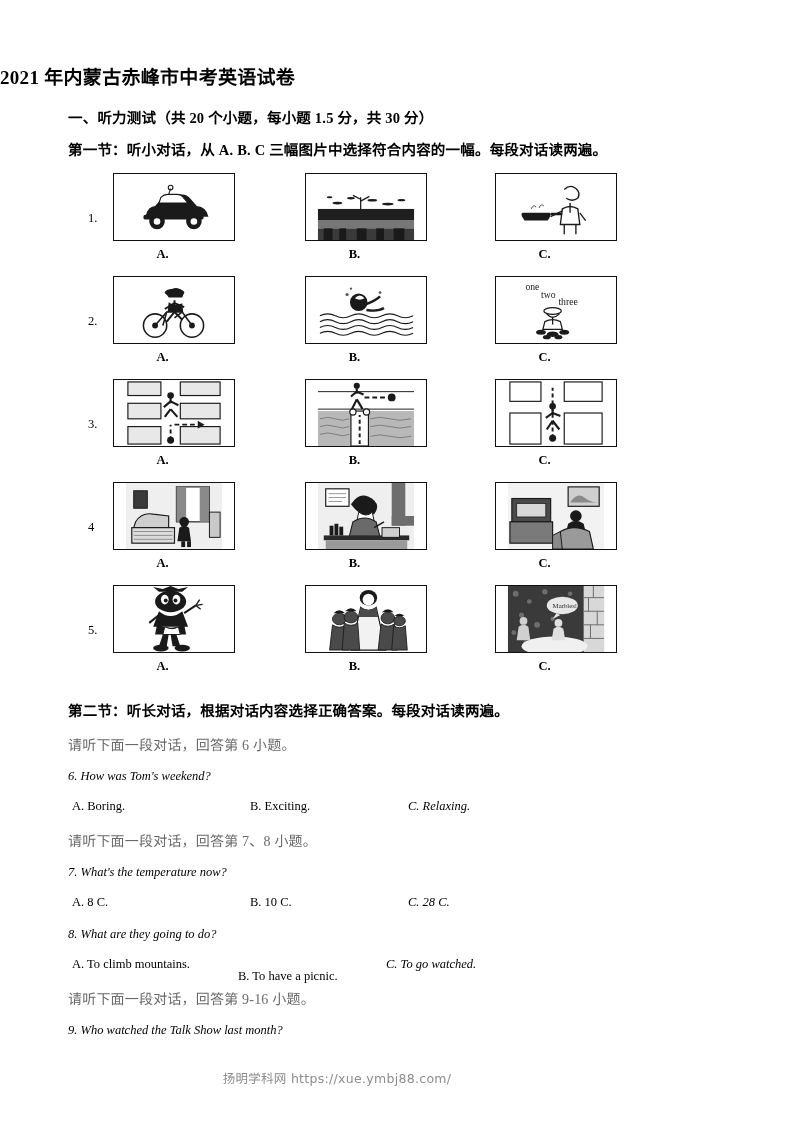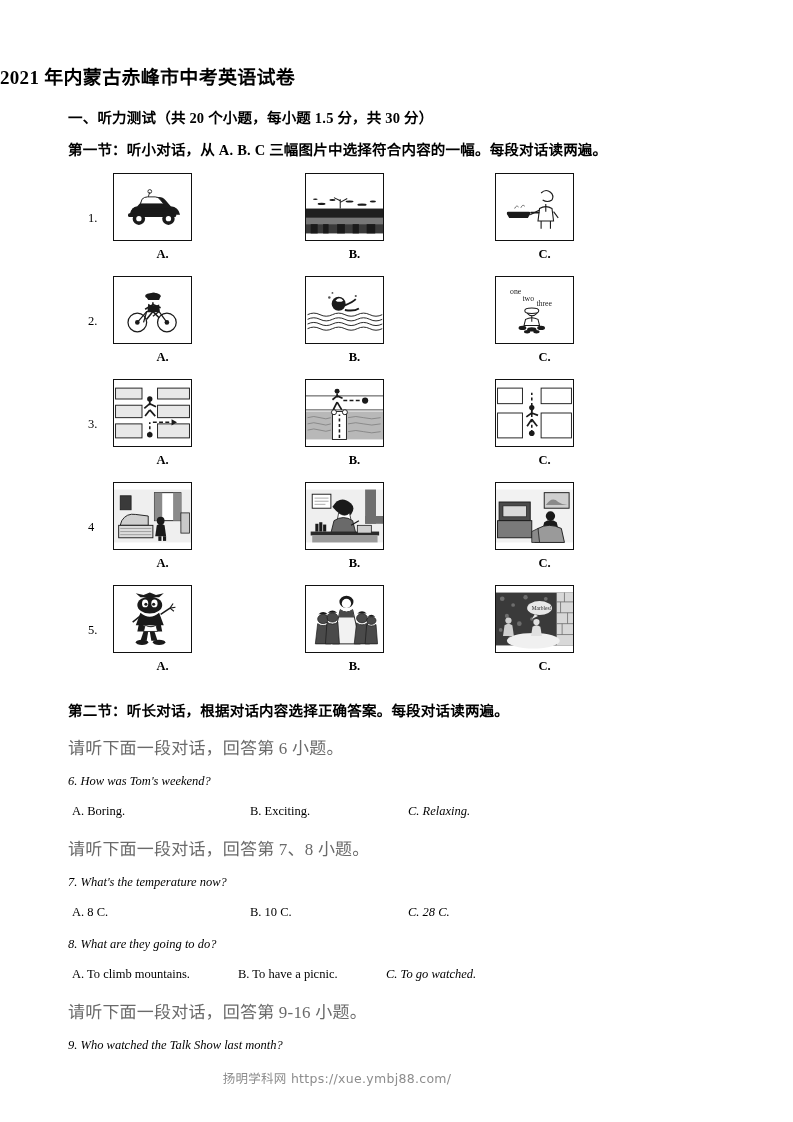--- a/index.html
+++ b/index.html
@@ -60,41 +60,41 @@
   }
   .cell {
     position: absolute;
     top: 0;
     width: 99px;
   }
   .cell.a { left: 113px; }
   .cell.b { left: 305px; }
   .cell.c { left: 495px; }
   .pic-box {
-    width: 79px;
+    width: 122px;
     height: 68px;
     border: 1.4px solid #111;
     box-sizing: border-box;
     background: #fff;
     position: relative;
     overflow: hidden;
   }
   .pic-label {
     text-align: center;
     font-size: 12.5px;
     font-weight: bold;
     margin-top: 6px;
     font-family: "Liberation Serif", "DejaVu Serif", serif;
   }
   .pic-box svg { display: block; width: 100%; height: 100%; }
 
   
   .q-block { padding-left: 68px; }
   .q-instr {
-    font-size: 17px;
+    font-size: 14px;
     color: #6a6a6a;
     margin: 0;
     padding-top: 14px;
     letter-spacing: 0.2px;
   }
   .q-stem {
     font-size: 12.5px;
     margin: 0;
     padding-top: 15px;
     font-style: italic;
@@ -102,21 +102,21 @@
   .q-opts {
     position: relative;
     height: 17px;
     padding-top: 15px;
     font-size: 12.5px;
   }
   .q-opts span { position: absolute; top: 15px; white-space: pre; }
   .q-opts .oa { left: 4px; }
   .q-opts .ob { left: 182px; }
   .q-opts .oc { left: 340px; font-style: italic; }
-  .q-opts.narrow .ob { left: 170px; }
+  .q-opts.narrow .ob { left: 170px; margin-top: 12px; }
   .q-opts.narrow .oc { left: 318px; }
 
   
   .watermark {
     position: absolute;
     left: 0;
     top: 1068px;
     width: 674px;
     text-align: center;
     font-size: 12.5px;

